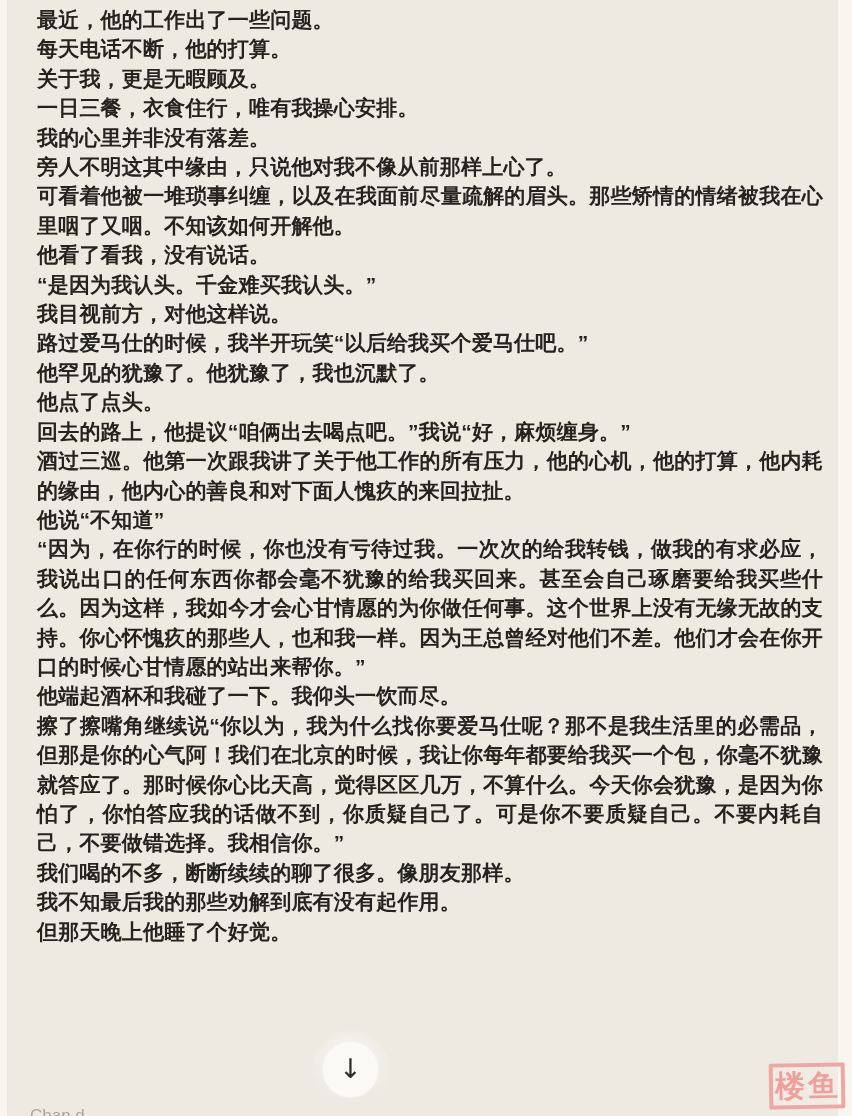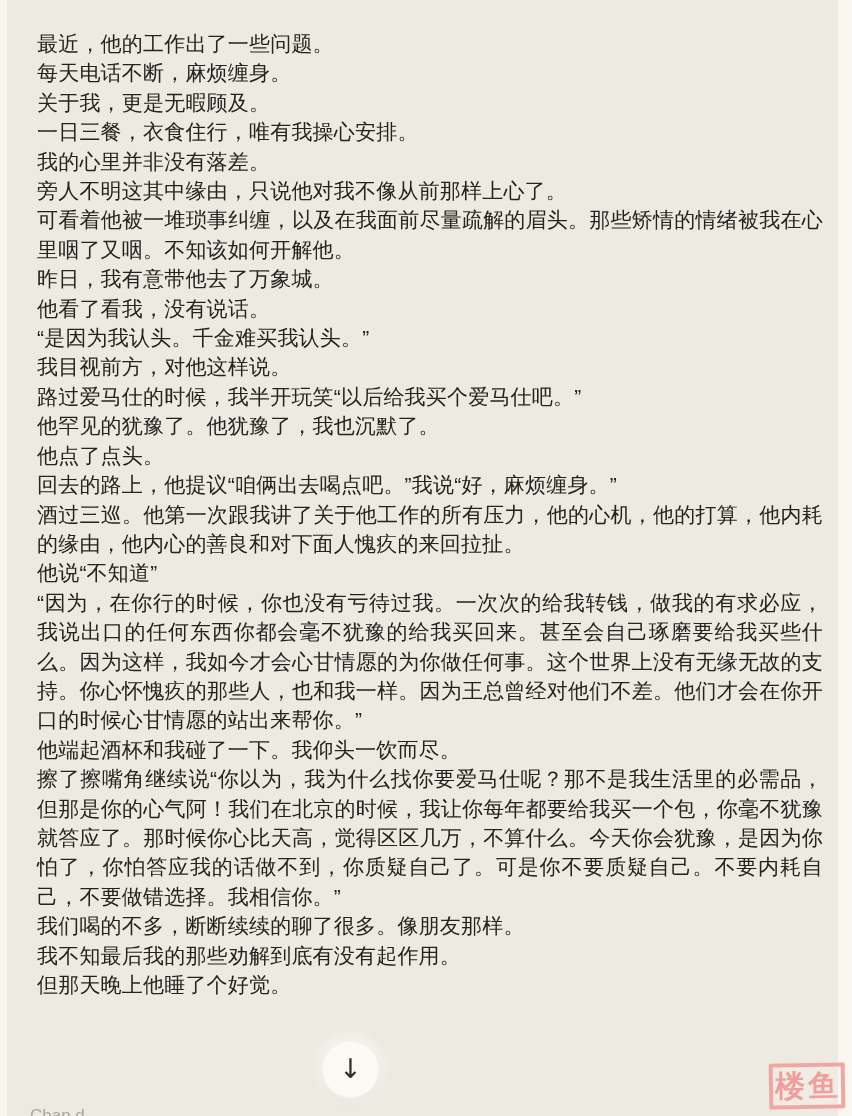--- a/index.html
+++ b/index.html
@@ -16,25 +16,24 @@
     width: 831px; height: 1116px;
     background: #edeae1;
   }
   .article {
     position: absolute;
     left: 30px; top: 5px;
     width: 786px;
     color: #24231f;
     font-size: 21px;
     line-height: 29.4px;
-    font-weight: 400;
+    font-weight: 700;
     letter-spacing: 0.2px;
     text-align: justify;
     text-justify: inter-ideograph;
-    margin-top: 24px;
   }
   .article p { margin: 0; }
   .clipped-text {
     position: absolute;
     left: 30px; top: 1106px;
     color: #a8a69d;
     font-size: 17px;
     line-height: 20px;
   }
   .scroll-btn {
@@ -85,27 +84,26 @@
     letter-spacing: 1px;
     font-family: "DejaVu Serif", "Liberation Serif", serif;
   }
 </style>
 </head>
 <body>
 
 <div class="panel">
   <div class="article">
       <p>最近，他的工作出了一些问题。</p>
-      <p>每天电话不断，麻烦缠身。</p>
+      <p>每天电话不断，他的打算。</p>
       <p>关于我，更是无暇顾及。</p>
       <p>一日三餐，衣食住行，唯有我操心安排。</p>
       <p>我的心里并非没有落差。</p>
       <p>旁人不明这其中缘由，只说他对我不像从前那样上心了。</p>
       <p>可看着他被一堆琐事纠缠，以及在我面前尽量疏解的眉头。那些矫情的情绪被我在心里咽了又咽。不知该如何开解他。</p>
-      <p>昨日，我有意带他去了万象城。</p>
       <p>他看了看我，没有说话。</p>
       <p>“是因为我认头。千金难买我认头。”</p>
       <p>我目视前方，对他这样说。</p>
       <p>路过爱马仕的时候，我半开玩笑“以后给我买个爱马仕吧。”</p>
       <p>他罕见的犹豫了。他犹豫了，我也沉默了。</p>
       <p>他点了点头。</p>
       <p>回去的路上，他提议“咱俩出去喝点吧。”我说“好，麻烦缠身。”</p>
       <p>酒过三巡。他第一次跟我讲了关于他工作的所有压力，他的心机，他的打算，他内耗的缘由，他内心的善良和对下面人愧疚的来回拉扯。</p>
       <p>他说“不知道”</p>
       <p>“因为，在你行的时候，你也没有亏待过我。一次次的给我转钱，做我的有求必应，我说出口的任何东西你都会毫不犹豫的给我买回来。甚至会自己琢磨要给我买些什么。因为这样，我如今才会心甘情愿的为你做任何事。这个世界上没有无缘无故的支持。你心怀愧疚的那些人，也和我一样。因为王总曾经对他们不差。他们才会在你开口的时候心甘情愿的站出来帮你。”</p>

